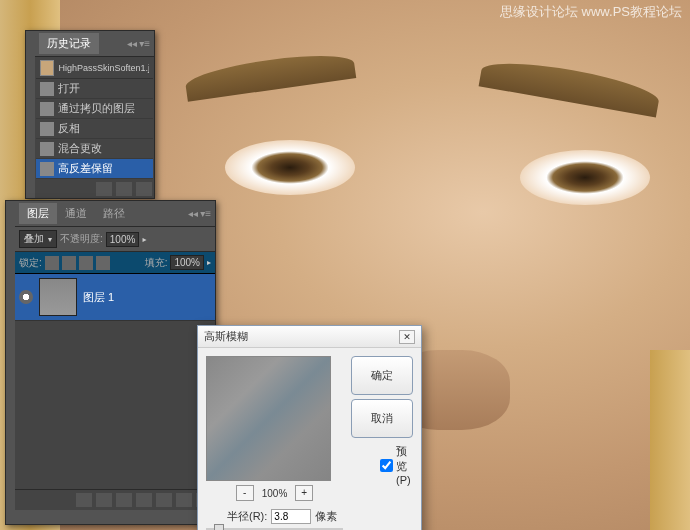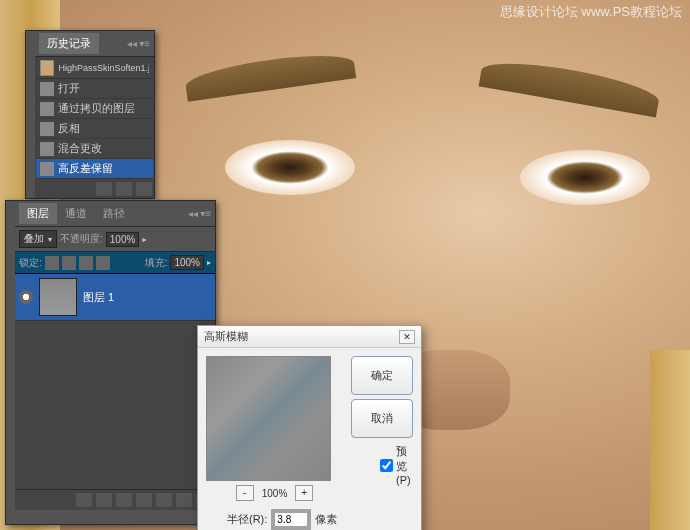--- a/index.html
+++ b/index.html
@@ -55,21 +55,21 @@
 .dialog { position: absolute; left: 197px; top: 325px; width: 225px; background: #f0f0f0; border: 1px solid #8a9db5; box-shadow: 3px 3px 10px rgba(0,0,0,0.4); font-size: 11px; color: #333; }
 .dialog-titlebar { display: flex; align-items: center; background: linear-gradient(#fdfdfd, #e8e8e8); padding: 3px 6px; border-bottom: 1px solid #ccc; }
 .dialog-title { font-size: 11px; }
 .dialog-close { margin-left: auto; width: 16px; height: 14px; border: 1px solid #aaa; background: #f5f5f5; text-align: center; line-height: 12px; font-size: 9px; cursor: pointer; }
 .dialog-body { display: flex; padding: 8px; gap: 8px; }
 .preview-area { flex: 1; }
 .preview-box { width: 125px; height: 125px; border: 1px solid #888; background: linear-gradient(135deg, #888 0%, #9a9a9a 30%, #7a8a94 50%, #909090 70%, #858585 100%); }
 .preview-controls { display: flex; align-items: center; justify-content: center; gap: 8px; margin-top: 4px; font-size: 10px; }
 .zoom-btn { width: 18px; height: 16px; border: 1px solid #999; background: #f5f5f5; text-align: center; line-height: 14px; cursor: pointer; }
 .radius-row { display: flex; align-items: center; gap: 4px; margin-top: 8px; font-size: 11px; margin-left: 21px; }
-.radius-input { width: 40px; border: 4px solid #a3a3a3; padding: 1px 2px; font-size: 10px; }
+.radius-input { width: 40px; border: 1px solid #a3a3a3; padding: 1px 2px; font-size: 10px; }
 .slider { width: 100%; height: 4px; background: #ccc; margin-top: 4px; position: relative; }
 .slider::after { content: ""; position: absolute; left: 8px; top: -4px; width: 8px; height: 12px; background: #e0e0e0; border: 1px solid #888; }
 .dialog-buttons { display: flex; flex-direction: column; gap: 4px; width: 62px; }
 .dlg-btn { padding: 11px 4px; border: 1px solid #8a9db5; background: linear-gradient(#fff, #e8e8e8); border-radius: 4px; text-align: center; cursor: pointer; font-size: 11px; }
 .dlg-check { display: flex; align-items: center; gap: 3px; font-size: 11px; margin-top: 2px; margin-left: 29px; }
 .dlg-check input { margin: 0; }
 </style>
 </head>
 <body>
 

